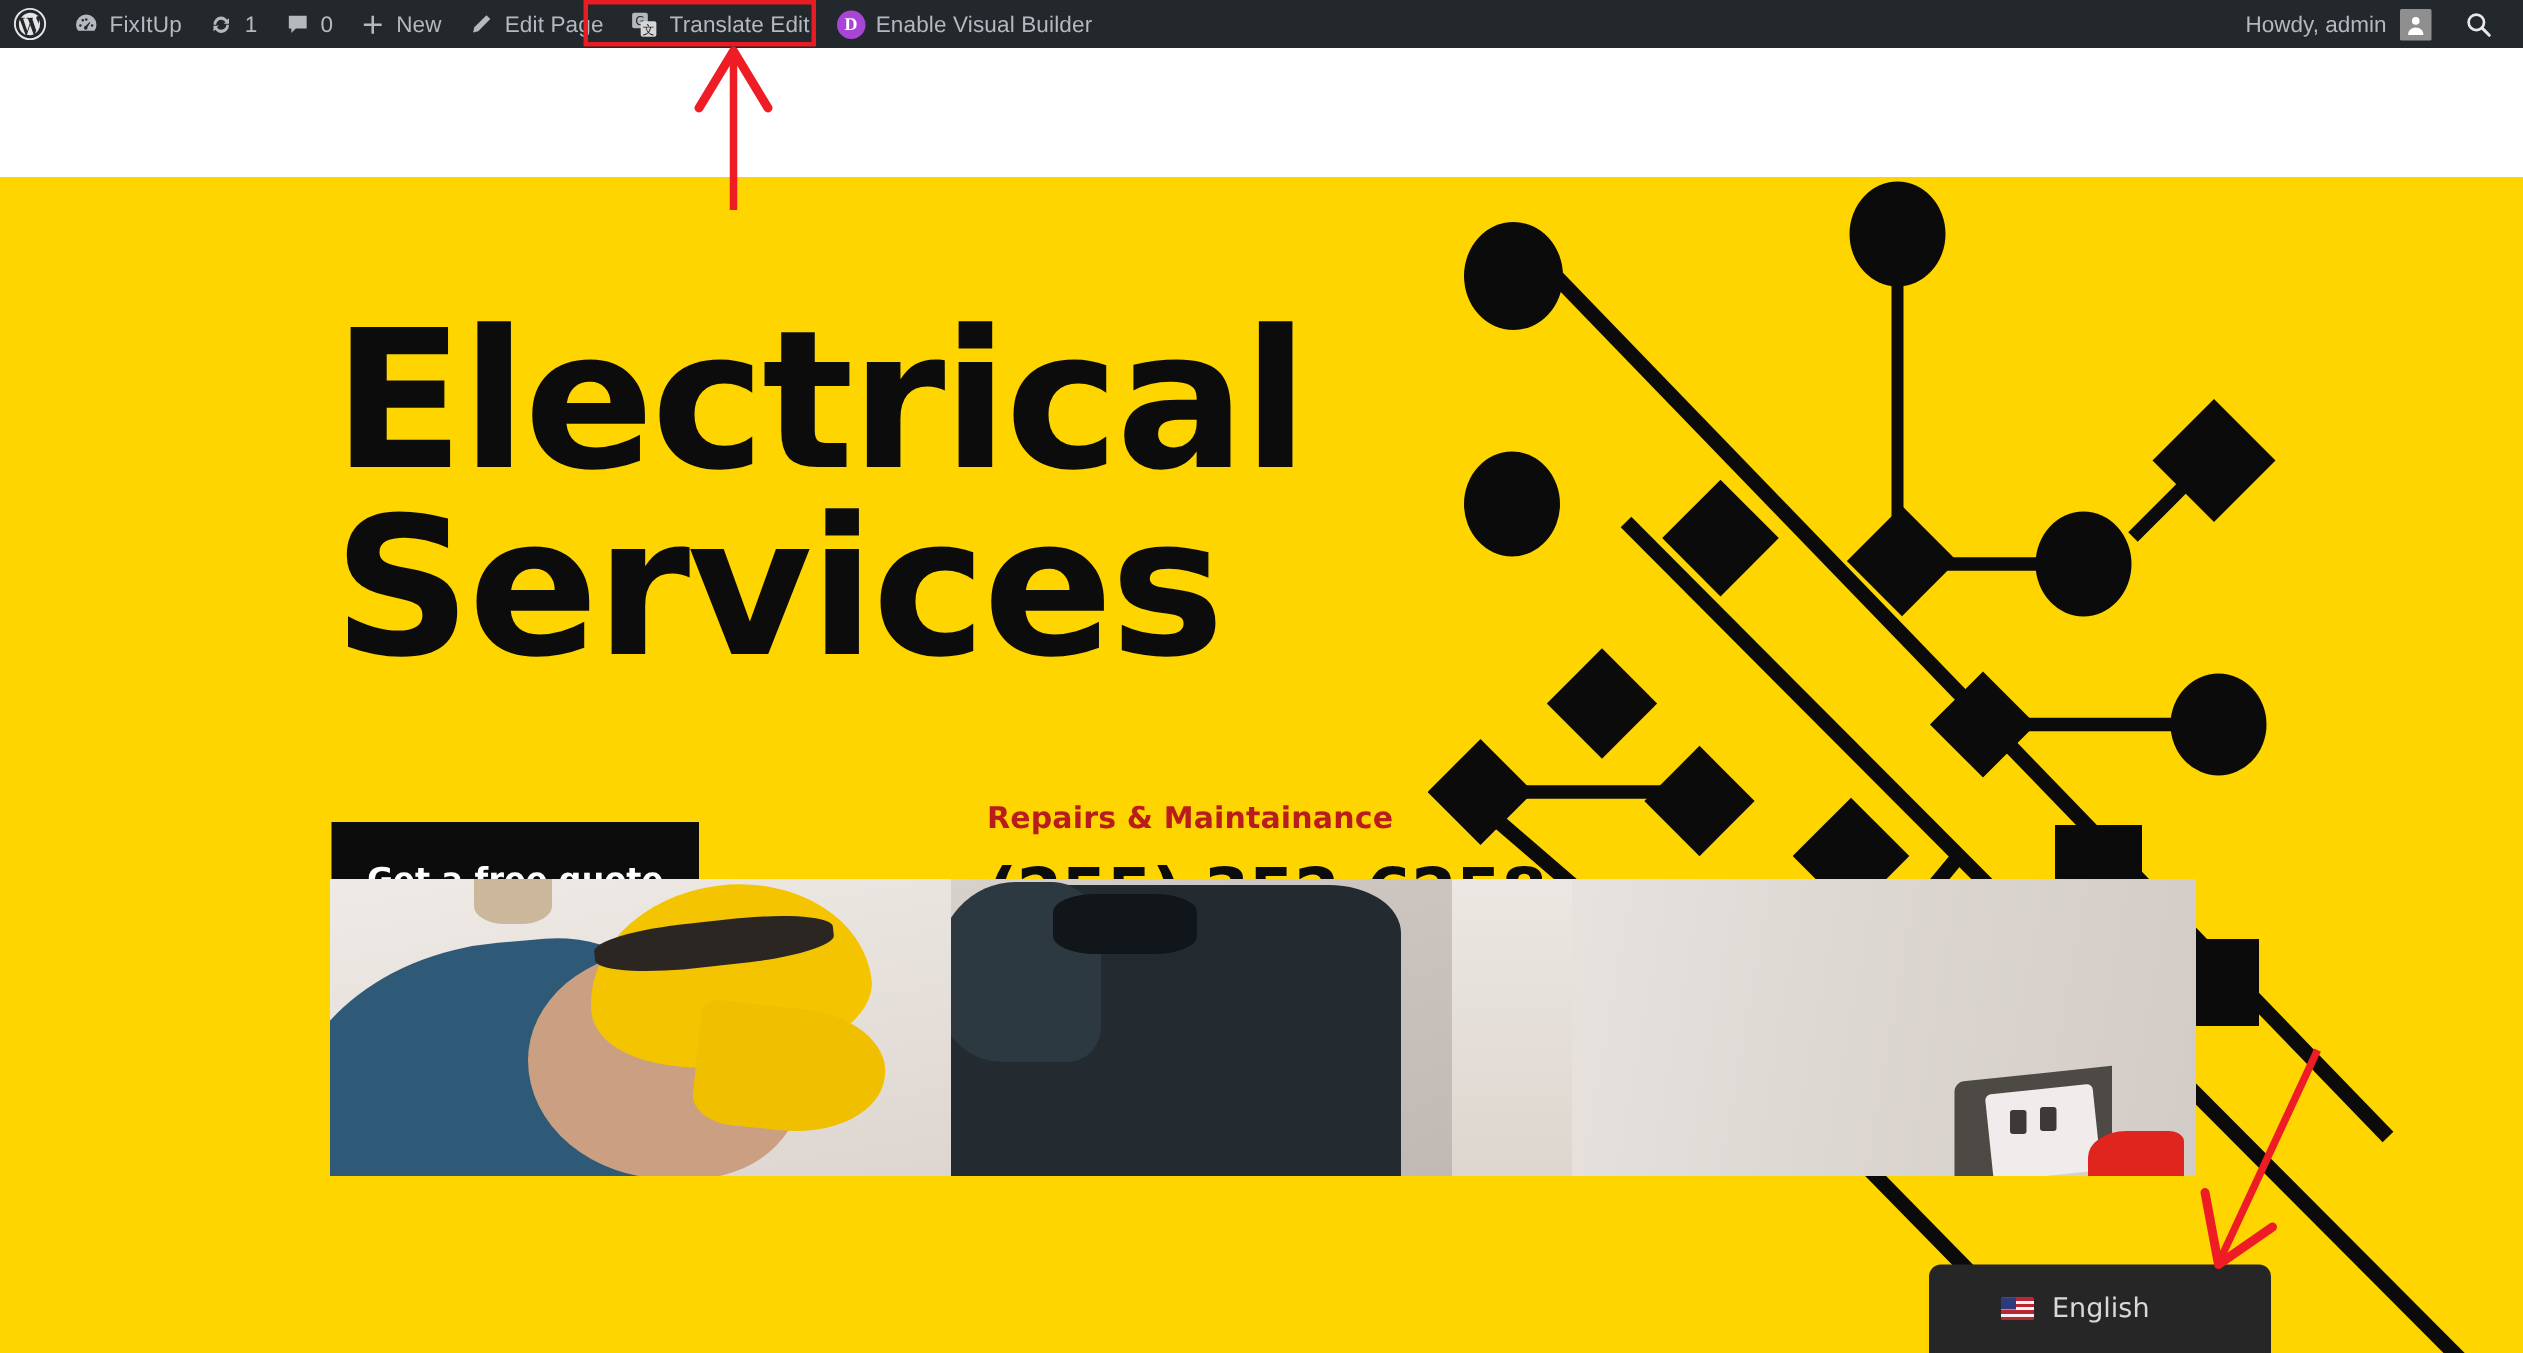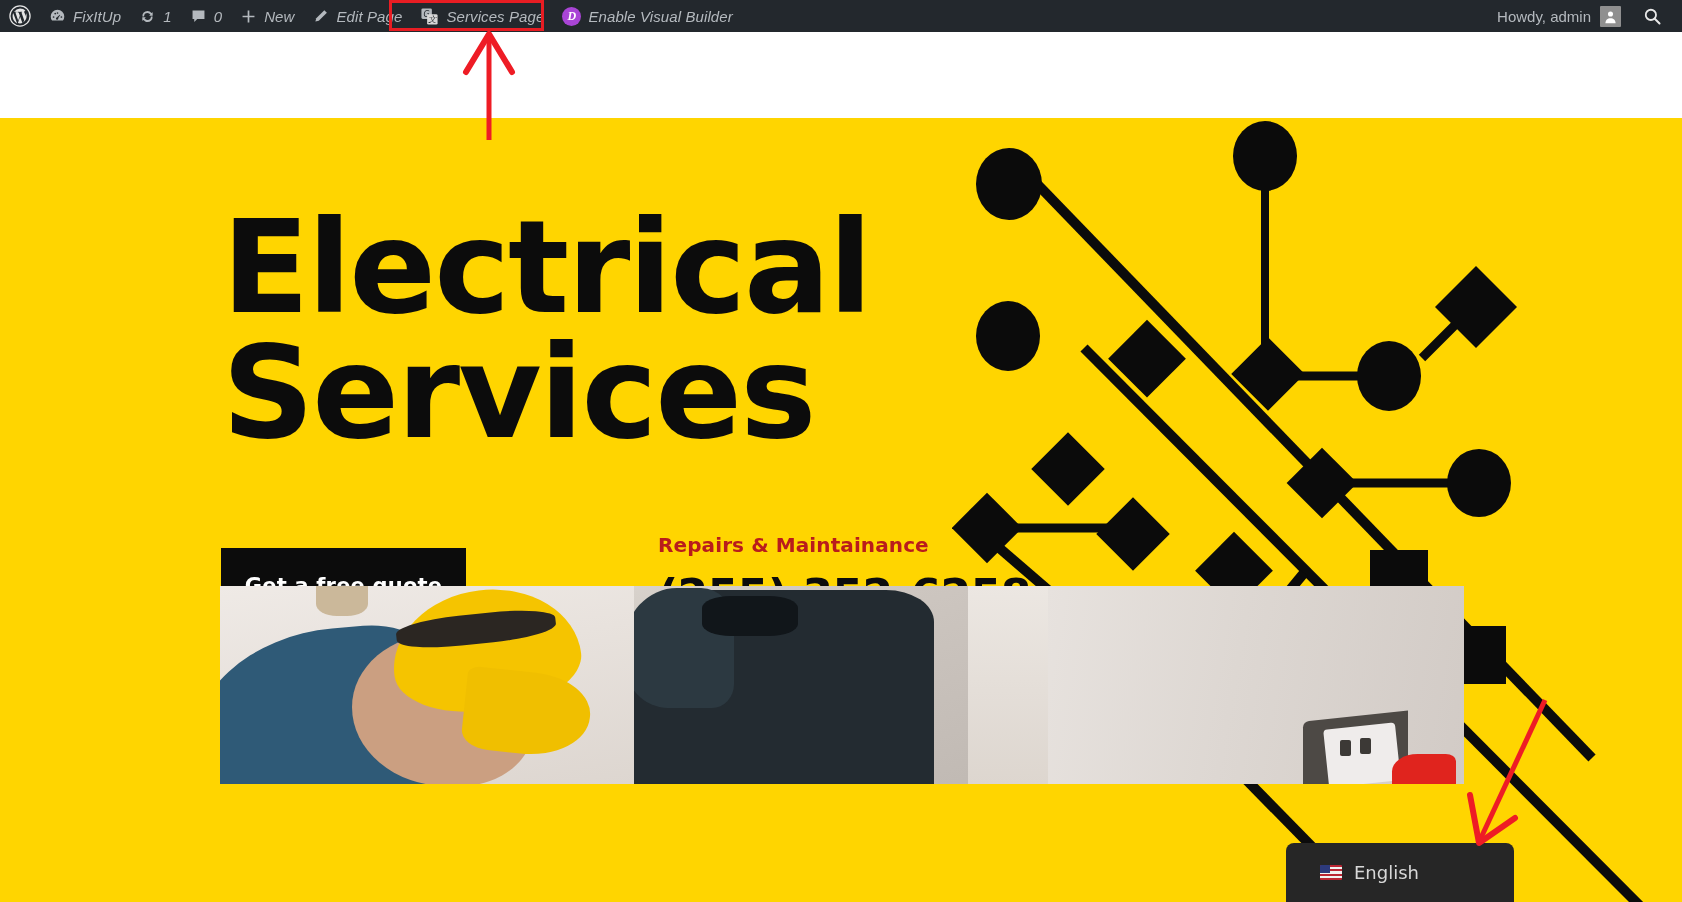--- a/index.html
+++ b/index.html
@@ -17,21 +17,21 @@
     width: 1682px; height: 32px;
     background: #23282d;
     display: flex; align-items: center;
     color: #b4b9be;
     font-size: 15px;
     z-index: 40;
   }
   .ab-item {
     display: flex; align-items: center; gap: 7px;
     height: 32px; padding: 0 9px;
-    color: #b4b9be; white-space: nowrap; font-style: italic;
+    color: #b4b9be; white-space: nowrap;
   }
   .ab-item .lbl { font-size: 15px; letter-spacing: .1px; }
   .ab-icon { display: inline-flex; align-items: center; justify-content: center; }
   .ab-spacer { flex: 1 1 auto; }
   .ab-right { display: flex; align-items: center; gap: 4px; padding-right: 8px; }
   .howdy { display: flex; align-items: center; gap: 9px; padding: 0 8px; font-size: 15px; color: #b4b9be; }
   .avatar-box {
     width: 21px; height: 21px; background: #8f8f8f;
     display: flex; align-items: center; justify-content: center;
     border-radius: 1px;
@@ -192,21 +192,21 @@
   .red-tool { position: absolute; left: 344px; top: 168px; width: 64px; height: 44px;
          background: #e0241e; border-radius: 40% 16% 10% 30%; }
 
   
   .langbox {
     position: absolute; left: 1286px; top: 843px;
     width: 228px; height: 59px;
     background: #262626;
     border-radius: 8px 8px 0 0;
     display: flex; align-items: center;
-    padding-left: 34px; gap: 12px;
+    padding-left: 48px; gap: 12px;
     z-index: 30;
   }
   .flag {
     width: 22px; height: 15px; position: relative; overflow: hidden;
     border-radius: 1px; flex: none;
   }
   .flag .stripes { position: absolute; inset: 0;
     background: repeating-linear-gradient(180deg,#bb2533 0 2.15px,#f2f2f2 2.15px 4.3px); }
   .flag .canton { position: absolute; left: 0; top: 0; width: 10px; height: 8.1px; background: #2d3a7c; }
   .lang-label { color: #d8d8d8; font-size: 18px; font-family: "DejaVu Sans", sans-serif; }
@@ -277,21 +277,21 @@
 
     <div class="ab-item">
       <span class="ab-icon">
         <svg width="19" height="19" viewBox="0 0 20 20">
           <rect x="1.5" y="1.5" width="11" height="11" rx="1.5" fill="#b4b9be"></rect>
           <text x="7" y="10.4" font-size="8.5" text-anchor="middle" fill="#23282d" font-family="DejaVu Sans">G</text>
           <rect x="7.5" y="7.5" width="11" height="11" rx="1.5" fill="#d7d7d7"></rect>
           <text x="13" y="16.3" font-size="8.5" text-anchor="middle" fill="#23282d" font-family="DejaVu Sans">文</text>
         </svg>
       </span>
-      <span class="lbl">Services Page</span>
+      <span class="lbl">Translate Edit</span>
     </div>
 
     <div class="ab-item">
       <span class="divi-d">D</span>
       <span class="lbl">Enable Visual Builder</span>
     </div>
 
     <div class="ab-spacer"></div>
 
     <div class="ab-right">

